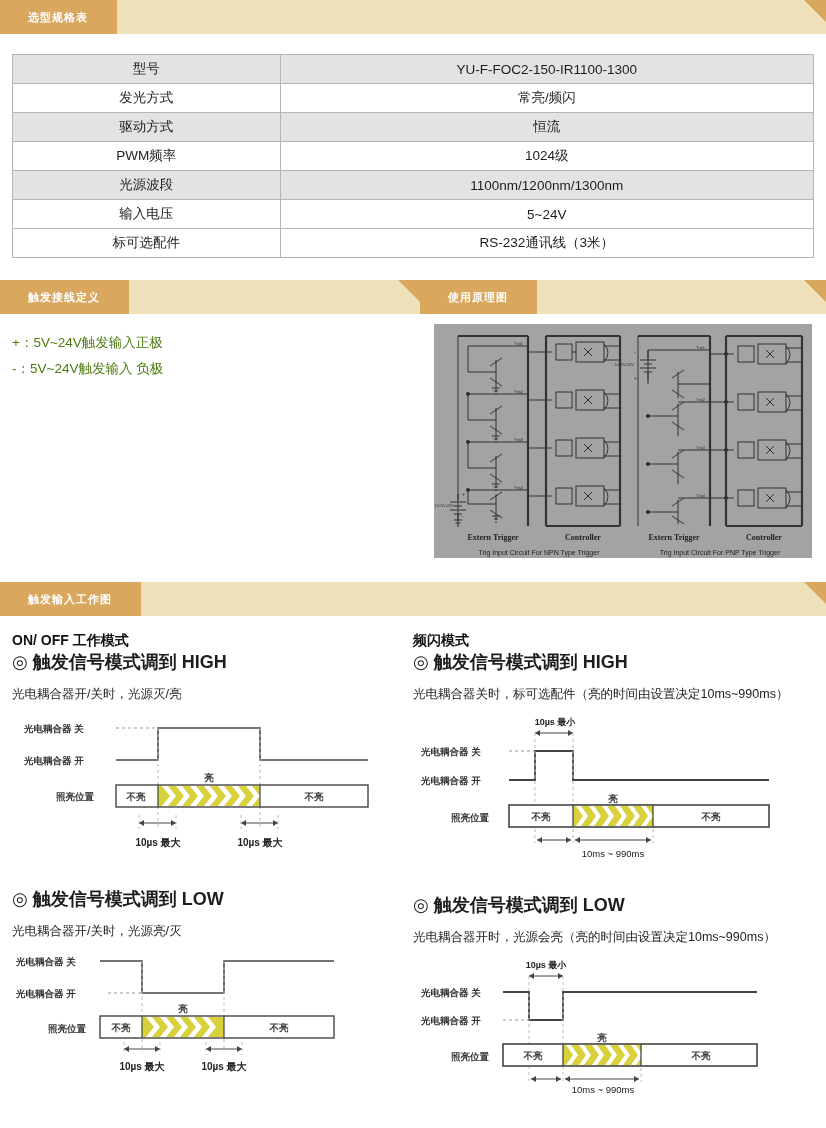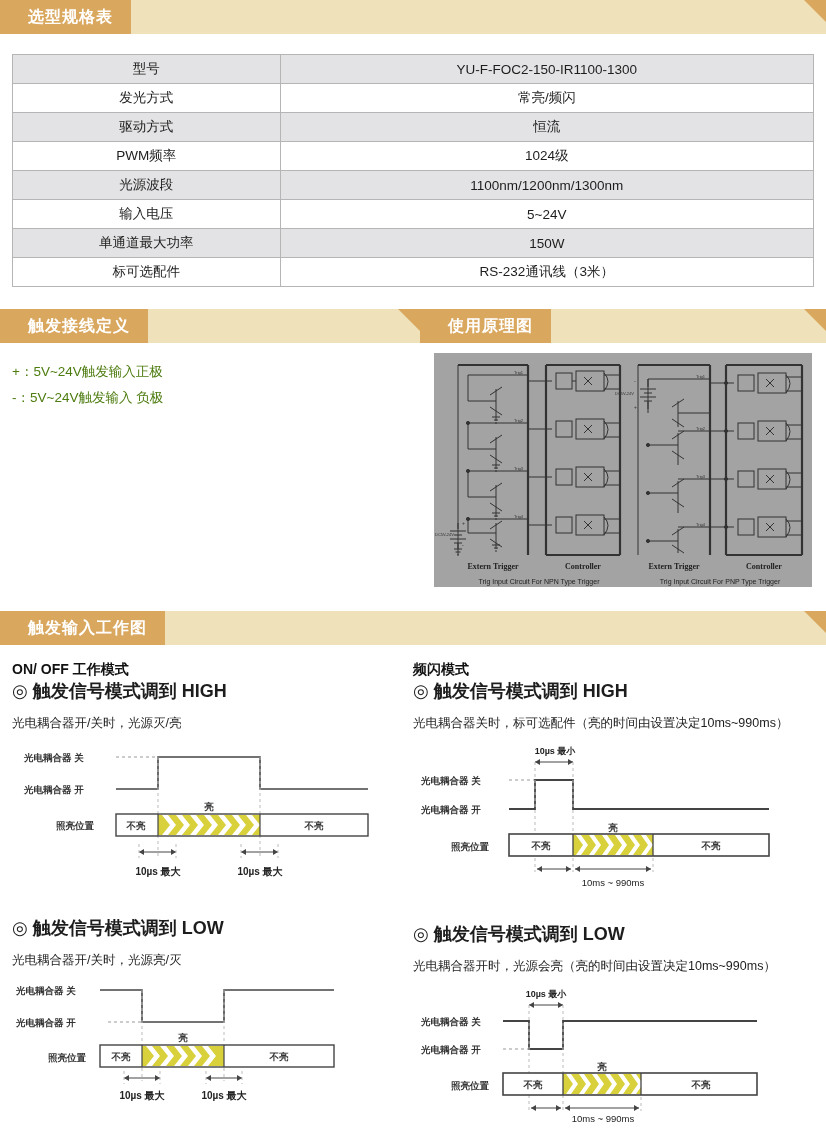--- a/index.html
+++ b/index.html
@@ -24,22 +24,22 @@
     align-items: stretch;
     overflow: hidden;
   }
   .banner .tab {
     position: relative;
     background: #dca95f;
     background: linear-gradient(90deg,#d9a75e 0%,#d9a75e 100%);
     color: #ffffff;
     display: flex;
     align-items: center;
-    padding: 0 18px 0 28px;
-    font-size: 16px;
+    padding: 0 29px 0 28px;
+    font-size: 11px;
     font-weight: bold;
     letter-spacing: 1px;
     white-space: nowrap;
   }
   .banner .tab::after {
     content: "";
     position: absolute;
     top: 0; right: -22px;
     width: 0; height: 0;
     border-style: solid;
@@ -159,24 +159,20 @@
         <td class="val">1024级</td>
       </tr>
       <tr class="odd">
         <td class="key">光源波段</td>
         <td class="val">1100nm/1200nm/1300nm</td>
       </tr>
       <tr class="even">
         <td class="key">输入电压</td>
         <td class="val">5~24V</td>
       </tr>
-      <tr class="odd">
-        <td class="key">单通道最大功率</td>
-        <td class="val">150W</td>
-      </tr>
       <tr class="even">
         <td class="key">标可选配件</td>
         <td class="val">RS-232通讯线（3米）</td>
       </tr>
     </tbody>
   </table>
 </div>
 
 <div class="two-col">
 

